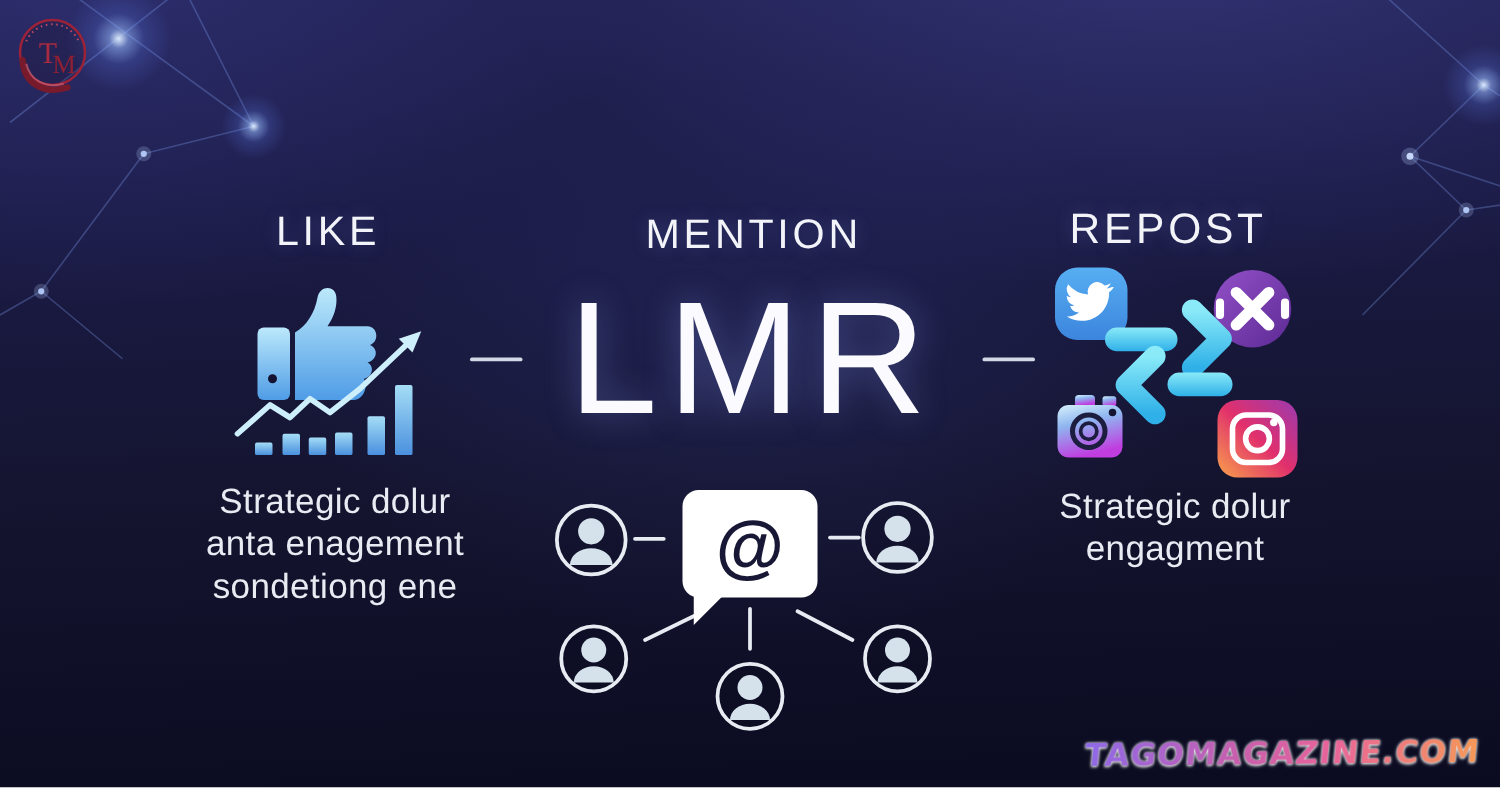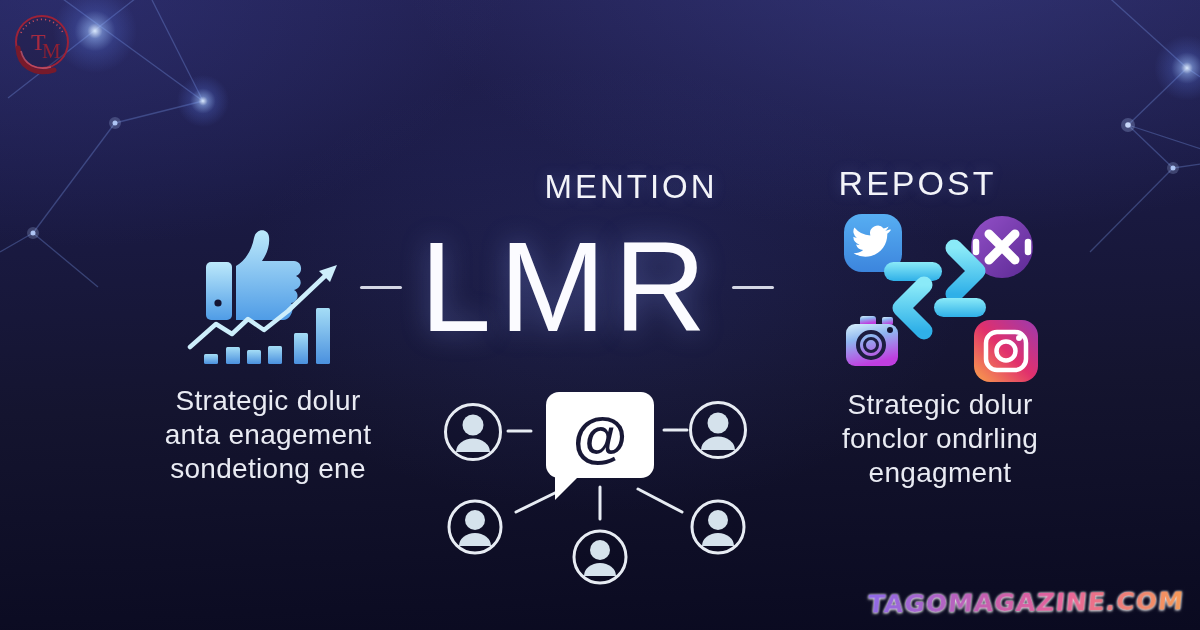--- a/index.html
+++ b/index.html
@@ -16,22 +16,22 @@
   .flare{position:absolute;pointer-events:none;}
   .flare-core{width:100%;height:100%;background:radial-gradient(circle,
       rgba(220,235,255,0.98) 0%, rgba(150,185,255,0.55) 12%,
       rgba(95,125,235,0.22) 32%, transparent 66%);}
   .col-header{
     position:absolute;color:#f3f4f9;font-weight:300;
     font-size:33px;letter-spacing:3px;text-align:center;
     text-shadow:0 0 14px rgba(140,160,255,0.25);
   }
   .lmr-row{
-    position:absolute;left:360px;top:213px;width:452px;height:148px;
-    display:flex;align-items:center;justify-content:flex-start;gap:18px;
+    position:absolute;left:376px;top:213px;width:452px;height:148px;
+    display:flex;align-items:center;justify-content:space-between;gap:18px;
   }
   .lmr-dash{width:42px;height:3px;border-radius:2px;background:rgba(238,241,252,0.88);flex:0 0 auto;}
   .lmr-text{
     color:#fbfbff;font-weight:200;font-size:128px;line-height:1;
     letter-spacing:8px;text-shadow:0 0 28px rgba(145,165,255,0.35);
     white-space:nowrap;
   }
   .caption{
     position:absolute;color:#e9ebf3;font-size:28px;font-weight:500;
     line-height:1.22;text-align:center;letter-spacing:0.3px;
@@ -93,22 +93,23 @@
 
   <svg class="abs" style="left:6px;top:4px" width="74" height="80" viewBox="0 0 74 80">
     <circle cx="36" cy="38" r="26" fill="rgba(28,14,38,0.25)" stroke="#9c2238" stroke-width="2"></circle>
     <path d="M15 29 A23 23 0 0 1 57 29" fill="none" stroke="#c14b5e" stroke-width="1.6" stroke-dasharray="1.2 3"></path>
     <text x="25" y="46" font-family="Liberation Serif, DejaVu Serif, serif" font-size="24" fill="#a62a40">T</text>
     <text x="36" y="54" font-family="Liberation Serif, DejaVu Serif, serif" font-size="21" fill="#8f2033">M</text>
     <path d="M12 44 C13 62 28 72 48 66" stroke="#771a2b" stroke-width="5" fill="none" stroke-linecap="round"></path>
     <path d="M15 47 C18 60 30 67 45 63" stroke="#c2566b" stroke-width="1.6" fill="none" opacity="0.8"></path>
   </svg>
 
-  <div class="col-header" style="left:516px;top:168px;width:230px">MENTION</div>
-  <div class="col-header" style="left:820px;top:164px;width:195px;font-size:34px">REPOST</div>
+  <div class="col-header" style="left:165px;top:166px;width:195px">LIKE</div>
+  <div class="col-header" style="left:488px;top:168px;width:230px">MENTION</div>
+  <div class="col-header" style="left:837px;top:164px;width:195px;font-size:34px">REPOST</div>
 
   <div class="lmr-row">
     <div class="lmr-dash"></div>
     <div class="lmr-text">LMR</div>
     <div class="lmr-dash"></div>
   </div>
 
   <svg class="abs" style="left:186px;top:226px" width="170" height="152" viewBox="0 0 170 152">
     <defs>
       <linearGradient id="gBlue" x1="0" y1="0" x2="0" y2="1">
@@ -232,19 +233,18 @@
     <g>
       <rect x="138" y="114" width="64" height="62" rx="16" fill="url(#gInsta)"></rect>
       <rect x="150" y="126" width="40" height="38" rx="11" fill="none" stroke="#ffffff" stroke-width="4.5"></rect>
       <circle cx="170" cy="145" r="9.5" fill="none" stroke="#ffffff" stroke-width="4.5"></circle>
       <circle cx="183" cy="132" r="3" fill="#ffffff"></circle>
     </g>
   </svg>
 
   <div class="caption" style="left:818px;top:388px;width:244px">
     <div>Strategic dolur</div>
-    <div>fonclor ondrling</div>
     <div>engagment</div>
   </div>
 
   <div class="watermark">TAGOMAGAZINE.COM</div>
 
 </div>
 
 </body></html>

